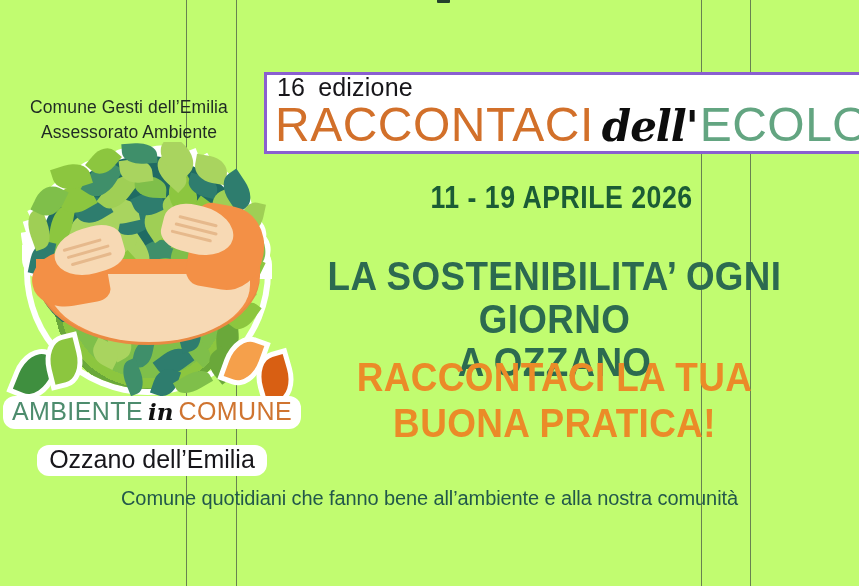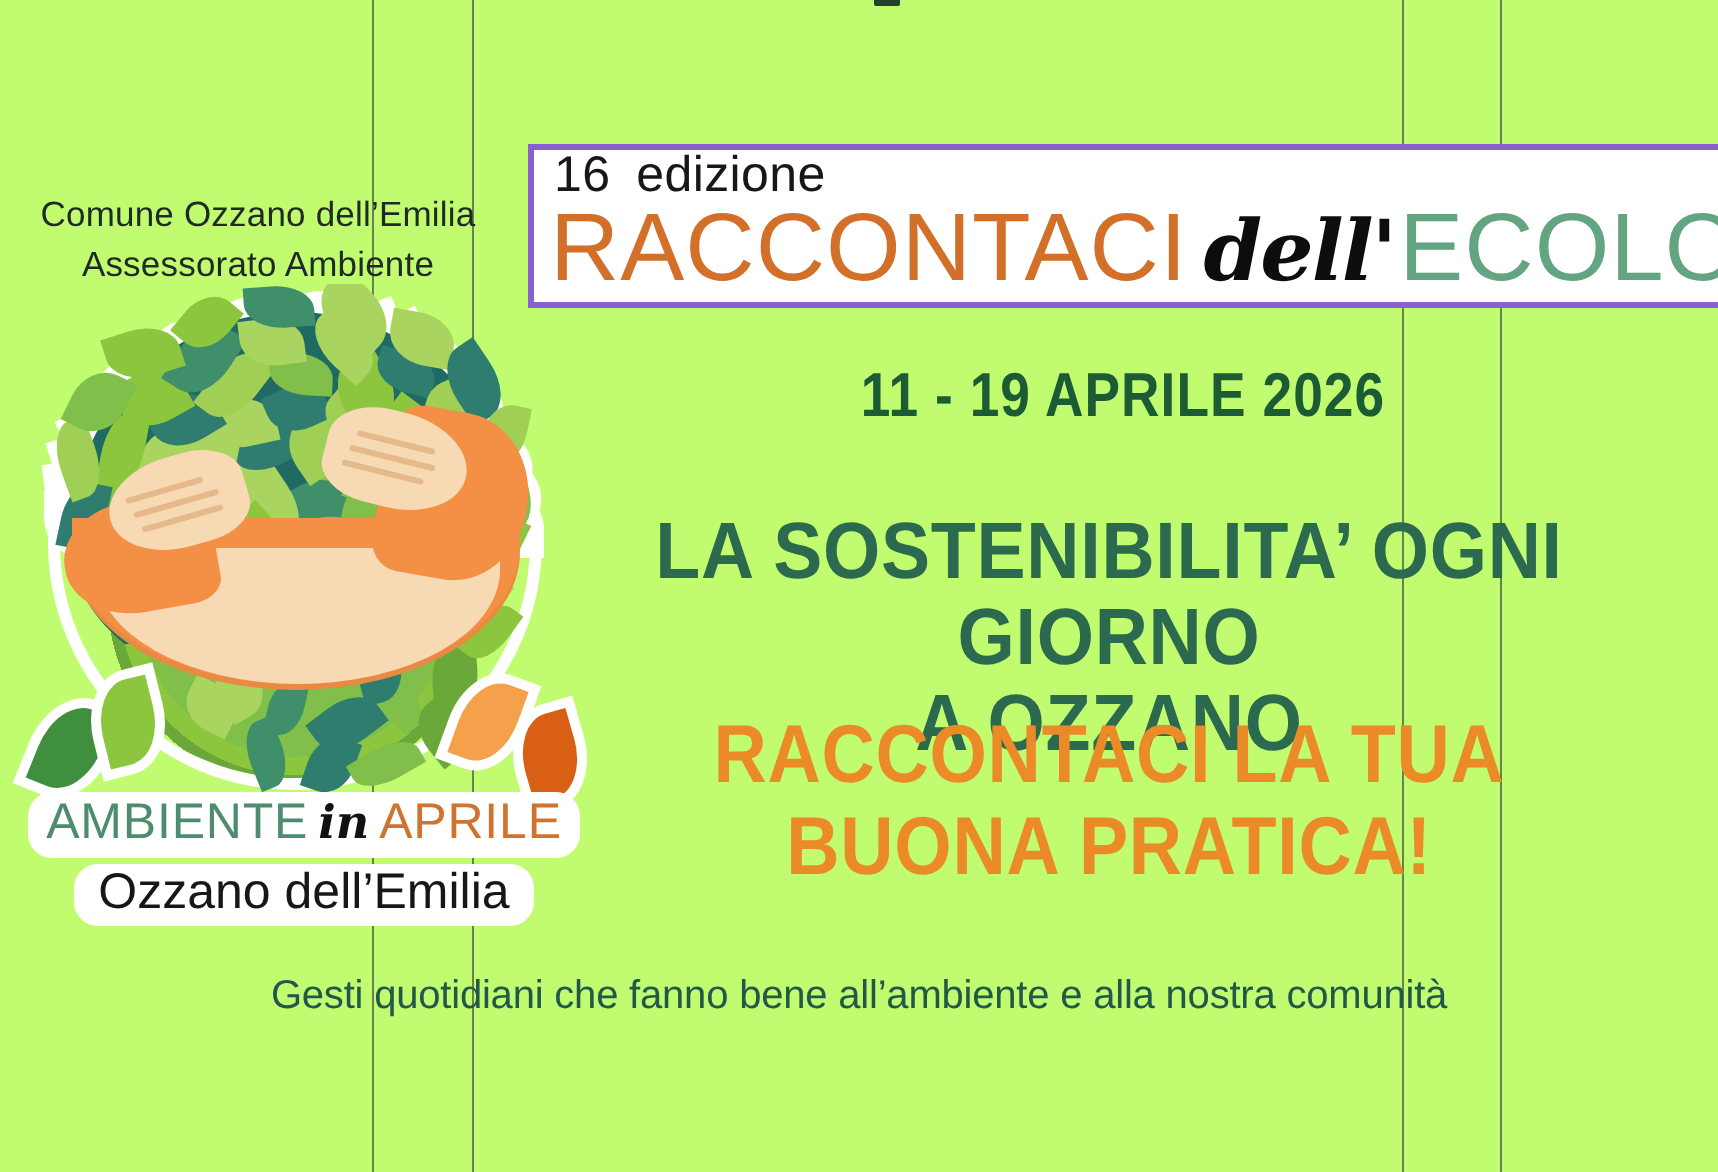--- a/index.html
+++ b/index.html
@@ -185,54 +185,54 @@
     white-space:nowrap;
   }
   .lt-ambiente{font-size:25px;color:#4d8c6d;letter-spacing:.4px;}
   .lt-in{
     font-size:23px;color:#111;
     font-family:"DejaVu Serif", serif;font-style:italic;font-weight:700;
     margin:0 5px;
   }
   .lt-comune{font-size:25px;color:#cf7430;letter-spacing:.4px;}
   .lt-row2{
-    display:inline-block;margin-top:3px;
+    display:inline-block;margin-top:16px;
     background:#ffffff;border-radius:12px;
     padding:2px 12px 4px 12px;
     font-size:25px;color:#17161a;white-space:nowrap;
   }
 </style>
 </head>
 <body>
 
 <div id="poster">
 
   <div class="guide g1"></div>
   <div class="guide g2"></div>
   <div class="guide g3"></div>
   <div class="guide g4"></div>
   <div class="top-speck"></div>
 
-  <div class="comune">Comune Ozzano dell’Emilia
+  <div class="comune">Comune Gesti dell’Emilia
 Assessorato Ambiente</div>
 
   <div class="banner">
     <div class="banner-edizione"><span>16</span><sup>ª</sup><span> edizione</span></div>
     <div class="banner-main"><span class="bw-settimana">RACCONTACI</span><span class="bw-dell">dell'</span><span class="bw-ecologia">ECOLOGIA</span></div>
   </div>
 
   <div class="date-line">11 - 19 APRILE 2026</div>
 
   <div class="headline">LA SOSTENIBILITA’ OGNI GIORNO
 A OZZANO</div>
 
   <div class="subhead">RACCONTACI LA TUA
 BUONA PRATICA!</div>
 
-  <div class="strap">Gesti quotidiani che fanno bene all’ambiente e alla nostra comunità</div>
+  <div class="strap">Comune quotidiani che fanno bene all’ambiente e alla nostra comunità</div>
 
   <div class="logo">
 
     <div class="logo-circle">
       <div class="canopy" id="canopy">
           <div class="white-leaf" style="left: 1px; top: 103px; width: 34px; height: 34px; transform: rotate(90deg);"></div>
           <div class="white-leaf" style="left: 2.20627px; top: 88.1912px; width: 34px; height: 34px; transform: rotate(81.4286deg);"></div>
           <div class="white-leaf" style="left: 5.79814px; top: 73.7131px; width: 34px; height: 34px; transform: rotate(72.8571deg);"></div>
           <div class="white-leaf" style="left: 11.6954px; top: 59.8893px; width: 34px; height: 34px; transform: rotate(64.2857deg);"></div>
           <div class="white-leaf" style="left: 19.7662px; top: 47.0285px; width: 34px; height: 34px; transform: rotate(55.7143deg);"></div>
@@ -344,19 +344,19 @@
           <div class="finger" style="left: 10px; top: 30px; width: 42px;"></div>
         </div>
     </div>
 
     <div class="deco-leaf" style="left:18px;top:200px;width:30px;height:44px;background:#3f8f3f;transform:rotate(22deg);"></div>
     <div class="deco-leaf" style="left:48px;top:188px;width:28px;height:42px;background:#8cc63f;transform:rotate(-14deg);"></div>
     <div class="deco-leaf" style="left:228px;top:188px;width:28px;height:42px;background:#f5a04b;transform:rotate(20deg);"></div>
     <div class="deco-leaf" style="left:259px;top:205px;width:28px;height:42px;background:#d85f13;transform:rotate(-16deg);"></div>
 
     <div class="logo-text">
-      <span class="lt-row1"><span class="lt-ambiente">AMBIENTE</span><span class="lt-in">in</span><span class="lt-comune">APRILE</span></span>
+      <span class="lt-row1"><span class="lt-ambiente">AMBIENTE</span><span class="lt-in">in</span><span class="lt-comune">COMUNE</span></span>
       <br>
       <span class="lt-row2">Ozzano dell’Emilia</span>
     </div>
   </div>
 
 </div>
 
 </body></html>

